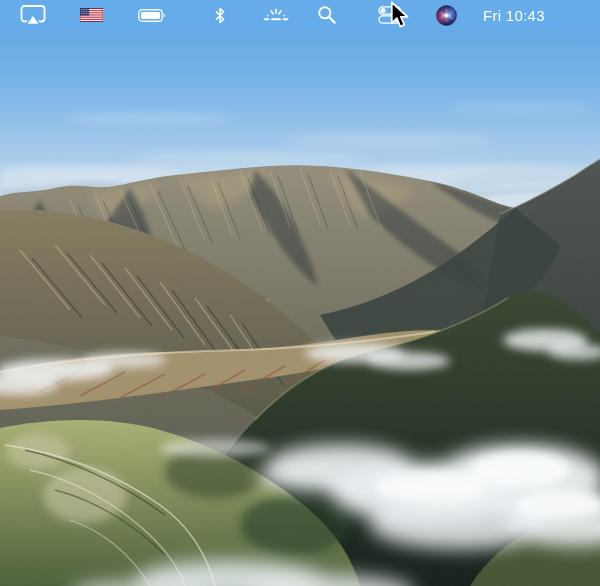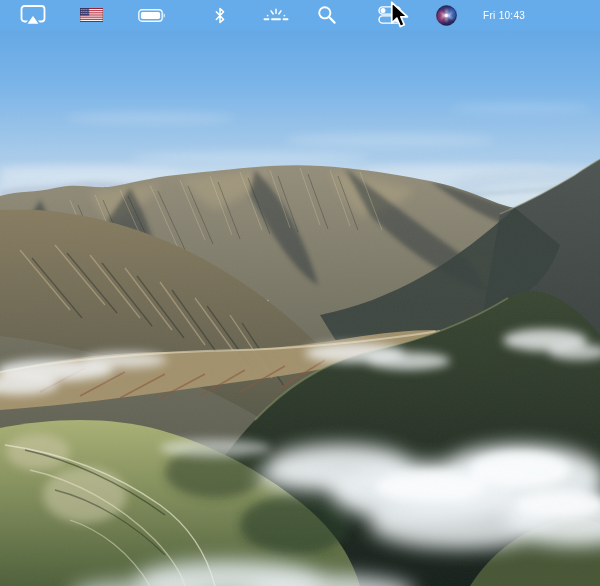--- a/index.html
+++ b/index.html
@@ -13,21 +13,21 @@
     position:absolute;left:0;top:0;width:600px;height:30px;
     background:#66ACEB;z-index:10;
   }
   .mb-item{
     position:absolute;top:50%;transform:translateY(-50%);
     display:flex;align-items:center;justify-content:center;height:26px;
   }
   .mb-item svg{display:block;}
   .clock{
     position:absolute;left:483px;top:50%;transform:translateY(-50%);
-    color:#ffffff;font-size:10px;letter-spacing:.3px;white-space:nowrap;
+    color:#ffffff;font-size:15px;letter-spacing:.3px;white-space:nowrap;
   }
   .cursor{position:absolute;left:390px;top:1px;z-index:50;pointer-events:none;}
 </style>
 </head>
 <body>
 
 <svg class="wallpaper" viewBox="0 0 600 586" xmlns="http://www.w3.org/2000/svg">
   <defs>
     <linearGradient id="sky" x1="0" y1="0" x2="0" y2="1">
       <stop offset="0" stop-color="#5AA2E3"></stop>

